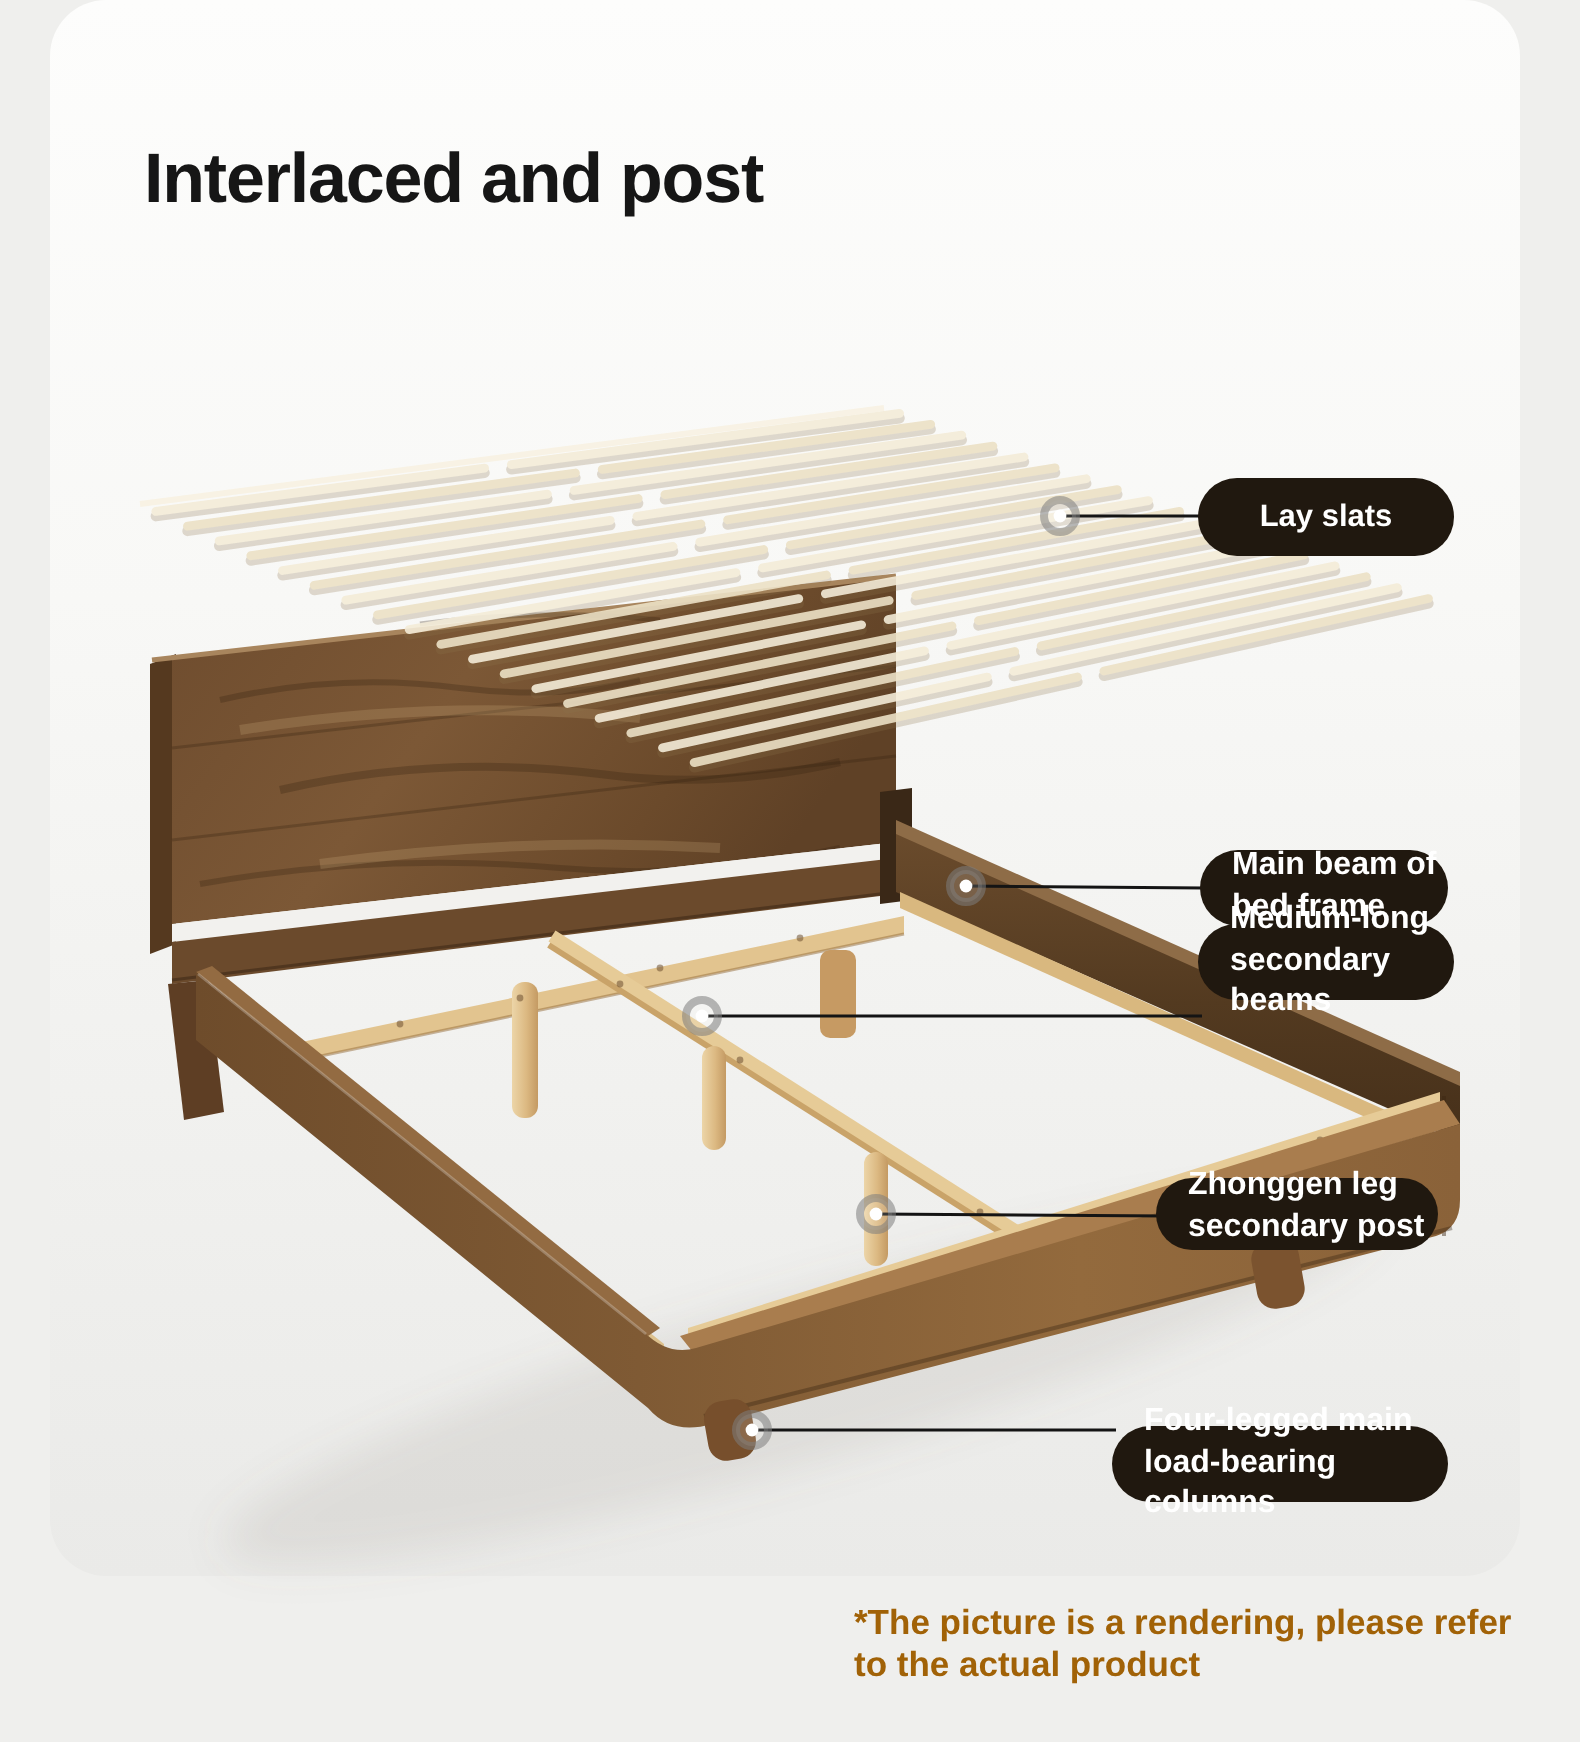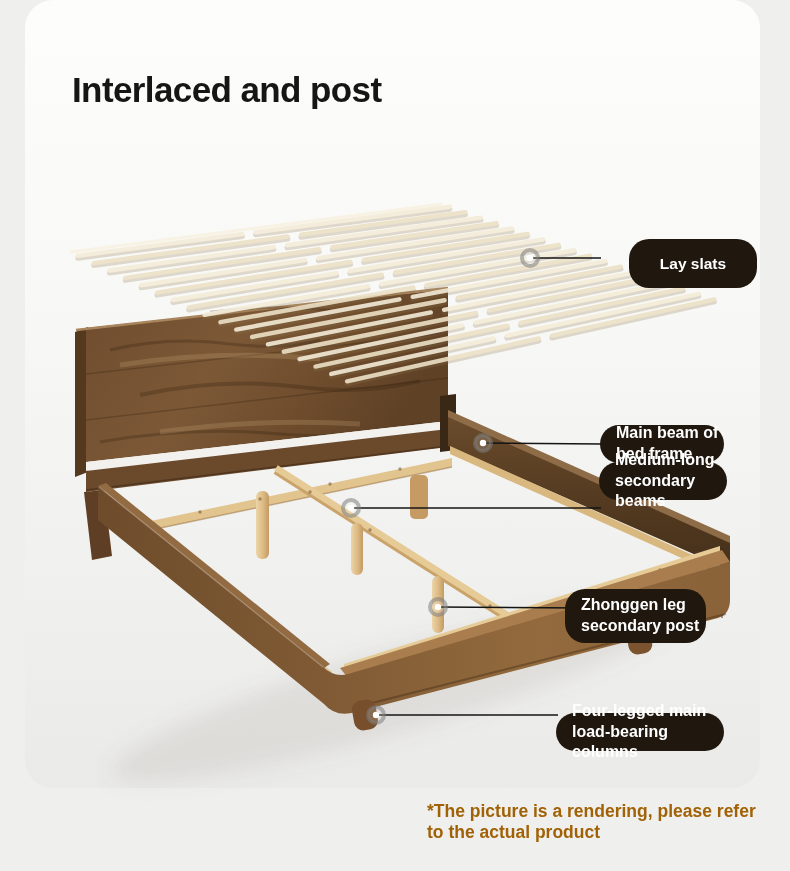--- a/index.html
+++ b/index.html
@@ -19,24 +19,24 @@
     font-size:35px;font-weight:700;color:#161616;letter-spacing:-0.6px;
   }
   .pill{
     position:absolute;background:#20180f;color:#ffffff;border-radius:20px;
     display:flex;align-items:center;font-weight:700;box-sizing:border-box;
     z-index:3;
   }
   .pill .pill-label{white-space:pre-line;}
   .pill.two{font-size:16px;line-height:1.3;padding-left:16px;}
   .pill.one{font-size:15.5px;justify-content:center;padding-left:0;}
-  #pill-lay-slats   {left:629px;top:239px;width:128px;height:49px;}
+  #pill-lay-slats   {left:599px;top:239px;width:128px;height:39px;}
   #pill-main-beam   {left:600px;top:425px;width:124px;height:38px;}
   #pill-sec-beams   {left:599px;top:462px;width:128px;height:38px;}
-  #pill-zhonggen    {left:565px;top:589px;width:141px;height:54px;}
+  #pill-zhonggen    {left:578px;top:589px;width:141px;height:36px;align-items:flex-end;}
   #pill-columns     {left:556px;top:713px;width:168px;height:38px;}
   .disclaimer{
     position:absolute;left:427px;top:801px;width:340px;
     font-size:17.5px;font-weight:700;color:#a16207;line-height:1.22;
     white-space:pre-line;z-index:3;
   }
 </style>
 </head>
 <body>
 

